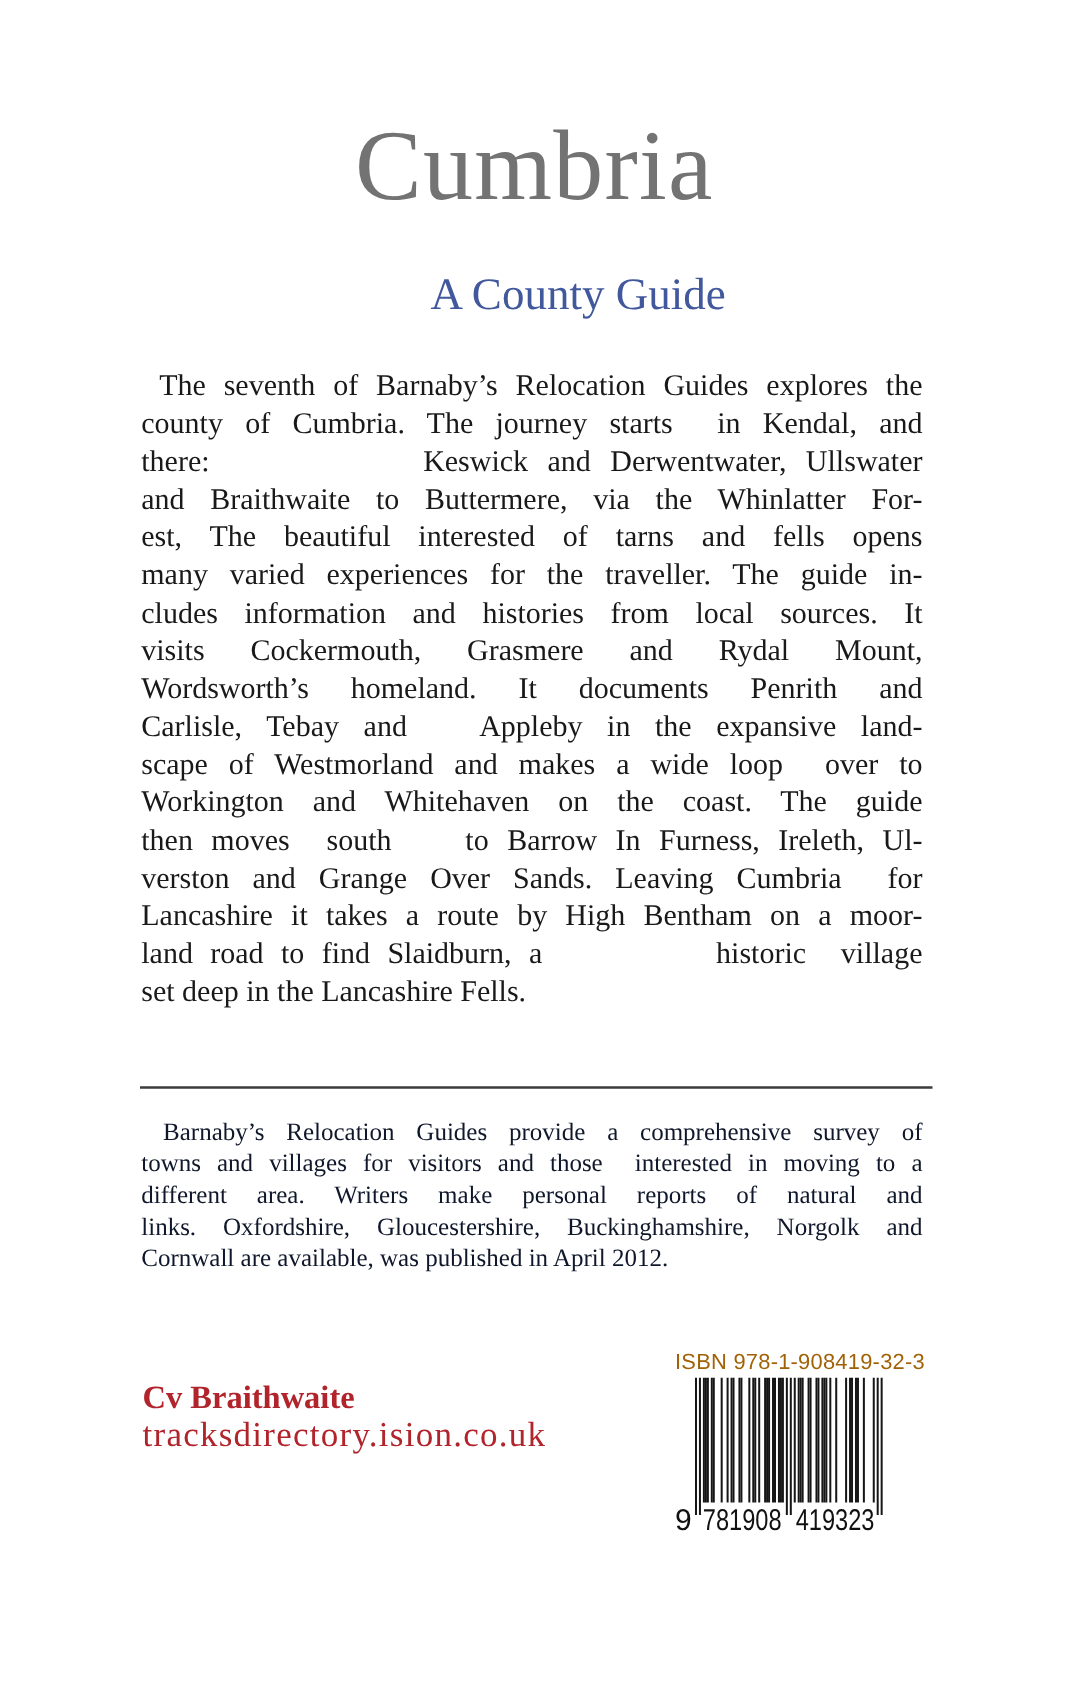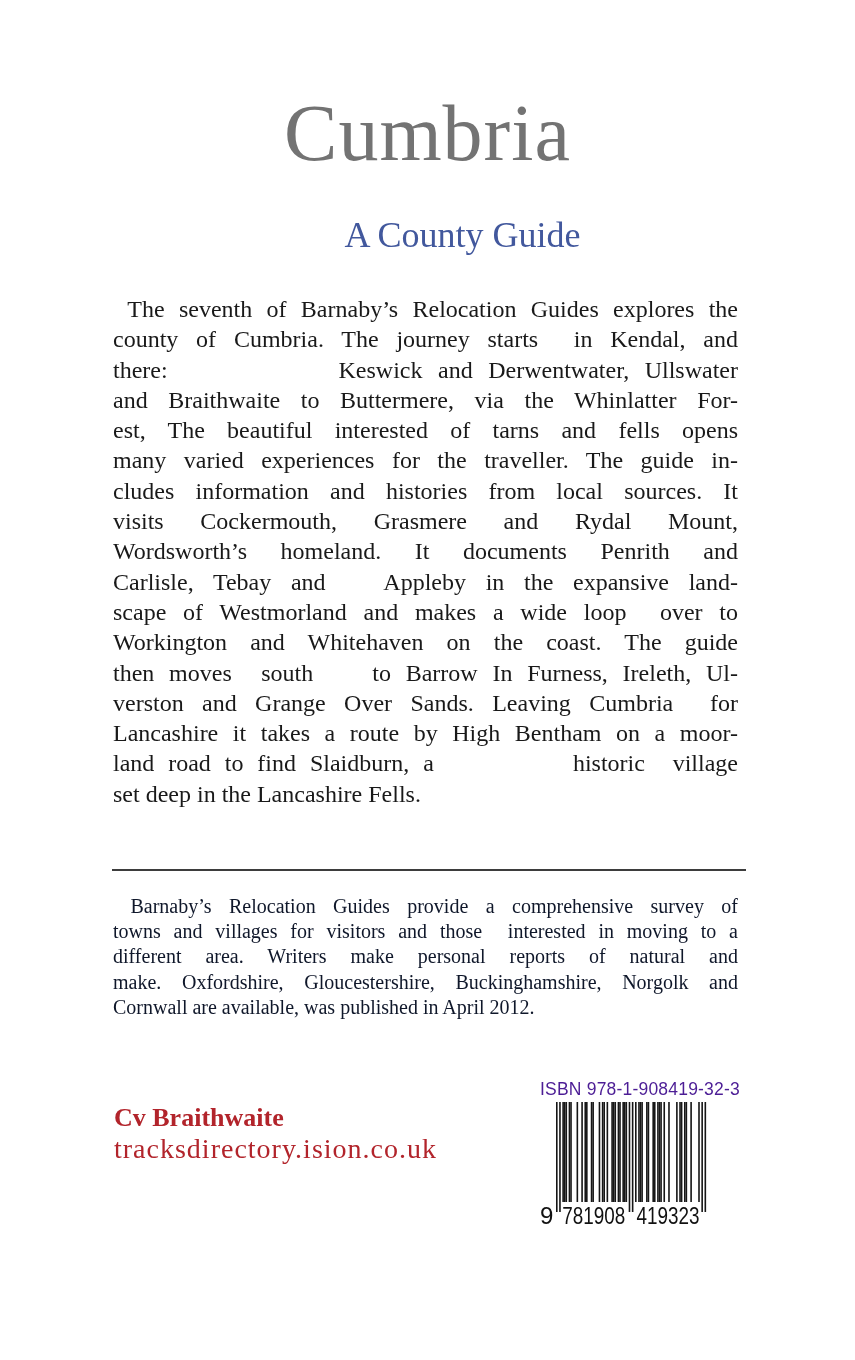--- a/index.html
+++ b/index.html
@@ -47,21 +47,21 @@
     font-size:26px;font-weight:700;line-height:30px;margin:0;
   }
   .publisher-website{
     font-size:28px;font-weight:400;line-height:32px;margin:0;letter-spacing:1px;
   }
   .barcode-block{
     position:absolute;left:540px;top:1078px;width:180px;
     font-family:"Liberation Sans", sans-serif;
   }
   .isbn-label{
-    text-align:center;font-size:17.5px;color:#4c1d95;
+    text-align:center;font-size:17.5px;color:#a16207;
     letter-spacing:0.2px;line-height:22px;white-space:nowrap;
   }
   .ean-svg{display:block;margin-top:2px;}
   .ean-svg rect{fill:#161616;}
   .ean-svg text{
     font-family:"Liberation Sans", sans-serif;
     font-size:24px;fill:#111111;
   }
 </style>
 </head>
@@ -92,21 +92,21 @@
       <div class="tline"><span>land road to find Slaidburn, a&nbsp;&nbsp;&nbsp;&nbsp;&nbsp;&nbsp;&nbsp;&nbsp;&nbsp; historic&nbsp; village</span></div>
       <div class="tline last"><span>set deep in the Lancashire Fells.</span></div>
     </div>
 
   <hr class="divider">
 
   <div class="publisher-note">
       <div class="tline"><span>&nbsp;Barnaby’s Relocation Guides provide a comprehensive survey of</span></div>
       <div class="tline"><span>towns and villages for visitors and those&nbsp; interested in moving to a</span></div>
       <div class="tline"><span>different area. Writers make personal reports of natural and</span></div>
-      <div class="tline"><span>make. Oxfordshire, Gloucestershire, Buckinghamshire, Norgolk and</span></div>
+      <div class="tline"><span>links. Oxfordshire, Gloucestershire, Buckinghamshire, Norgolk and</span></div>
       <div class="tline last"><span>Cornwall are available, was published in April 2012.</span></div>
     </div>
 
   <div class="imprint">
     <p class="publisher-name">Cv Braithwaite</p>
     <p class="publisher-website">tracksdirectory.ision.co.uk</p>
   </div>
 
   <div class="barcode-block">
     <div class="isbn-label">ISBN 978-1-908419-32-3</div>

